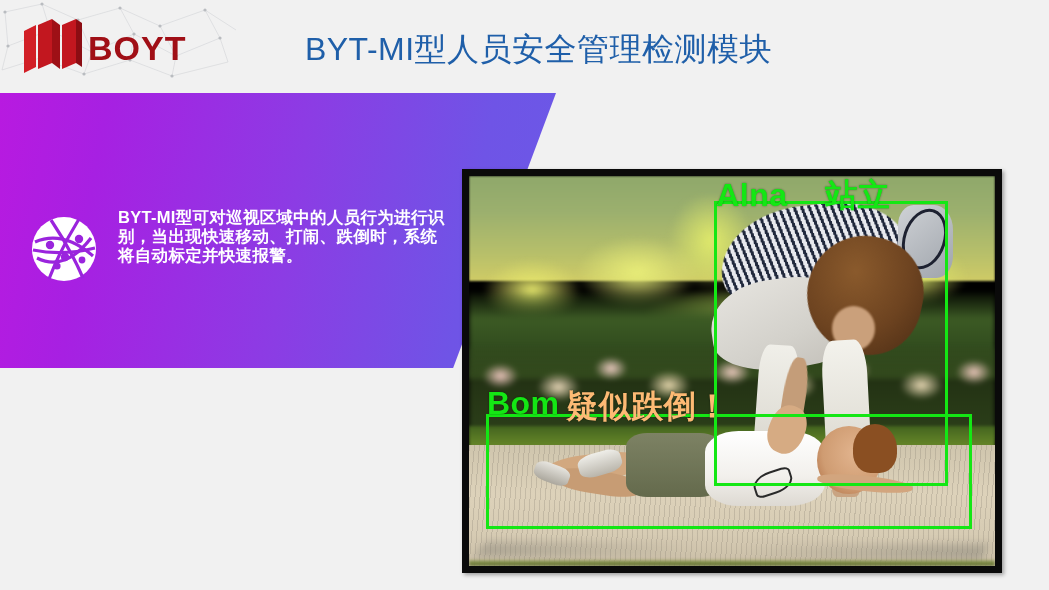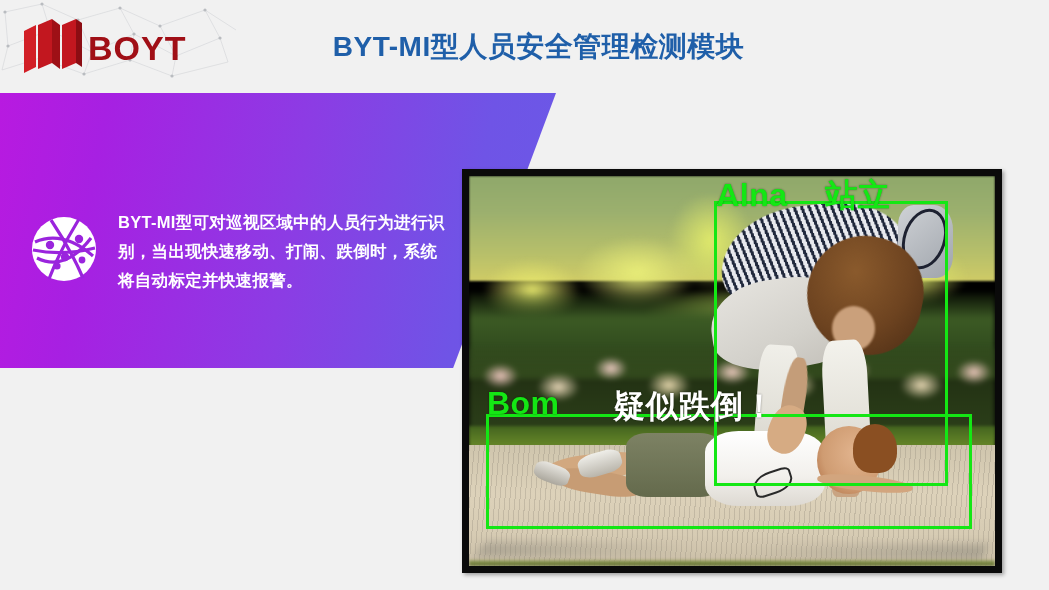--- a/index.html
+++ b/index.html
@@ -40,22 +40,22 @@
     color: #a00f16;
     font-family: "Liberation Sans", "DejaVu Sans", sans-serif;
     -webkit-text-stroke: 0px;
   }
 
   
   .header-title {
     position: absolute;
     left: 0; right: 0; top: 28px;
     text-align: center;
-    font-size: 28px;
-    font-weight: 700;
+    font-size: 32px;
+    font-weight: 400;
     color: #1f5fa9;
     letter-spacing: .5px;
     white-space: nowrap;
     padding-left: 28px;
   }
 
   
   .purple-panel {
     position: absolute;
     left: 0; top: 93px;
@@ -81,21 +81,21 @@
     letter-spacing: 1px;
     white-space: nowrap;
   }
   .panel-body {
     position: absolute;
     left: 118px; top: 208px;
     width: 330px;
     font-size: 16.5px;
     font-weight: 700;
     color: #ffffff;
-    line-height: 29px;
+    line-height: 19px;
     letter-spacing: .3px;
   }
 
   
   .photo-frame {
     position: absolute;
     left: 462px; top: 169px;
     width: 540px; height: 404px;
     background: #000;
     border: 7px solid #0a0a0a;
@@ -320,21 +320,21 @@
 
   .det-label {
     position: absolute;
     font-size: 32px;
     font-weight: 700;
     white-space: nowrap;
     text-shadow: 0 0 2px rgba(0,0,0,.45);
     letter-spacing: .5px;
   }
   .lbl-green { color: #14e714; }
-  .lbl-red   { color: #ffffff; margin-left: 47px; }
+  .lbl-red   { color: #fdba74; }
   .lbl-adult { left: 47%; top: -0.5%; }
   .lbl-child { left: 3.4%; top: 53.5%; }
   .lbl-child-alert { left: 18.5%; top: 53.5%; }
 </style>
 </head>
 <body>
 
 <div id="slide">
 
   <svg class="net-deco" viewBox="0 0 240 80">

